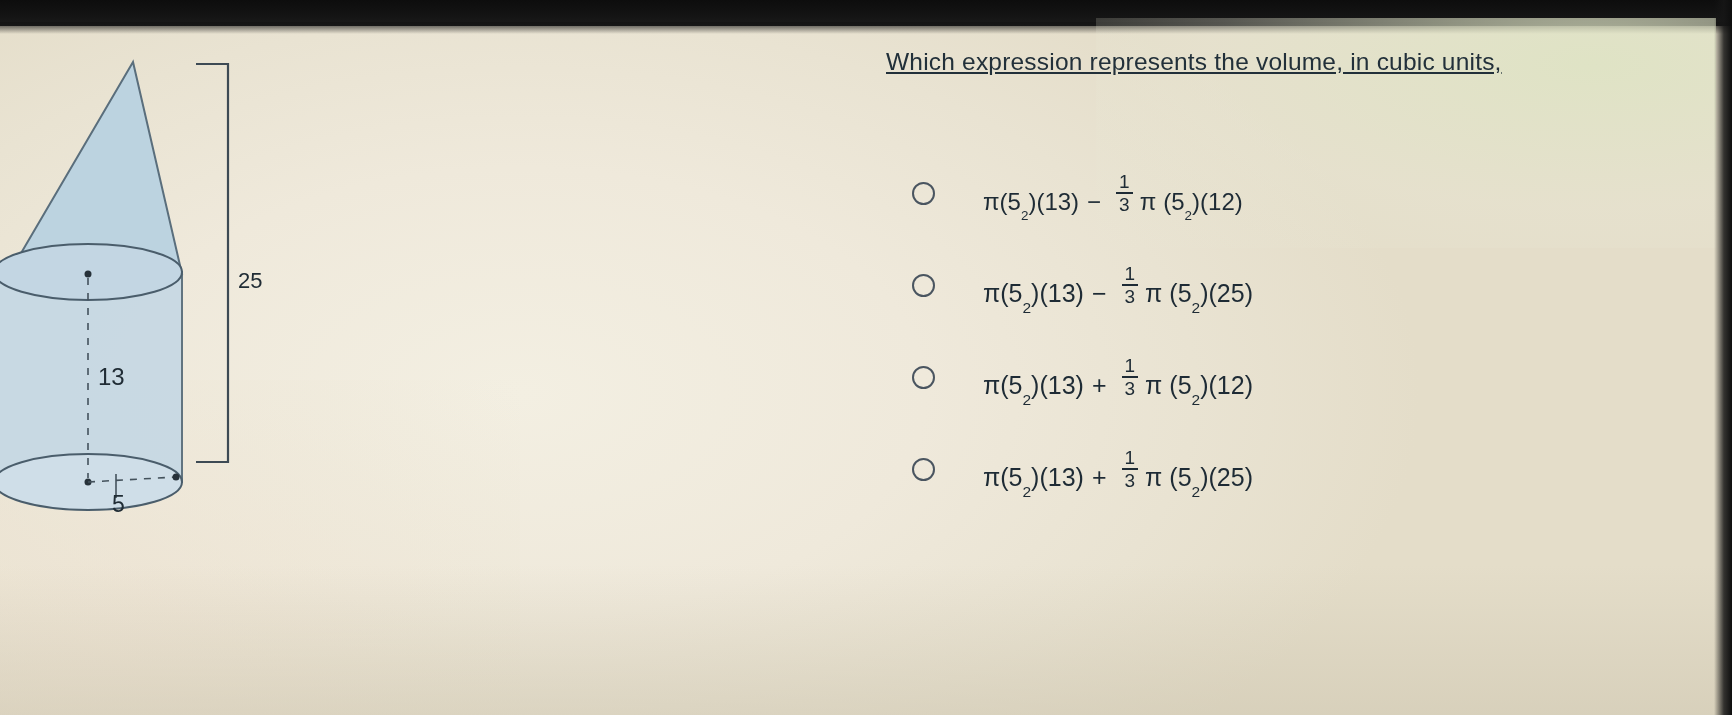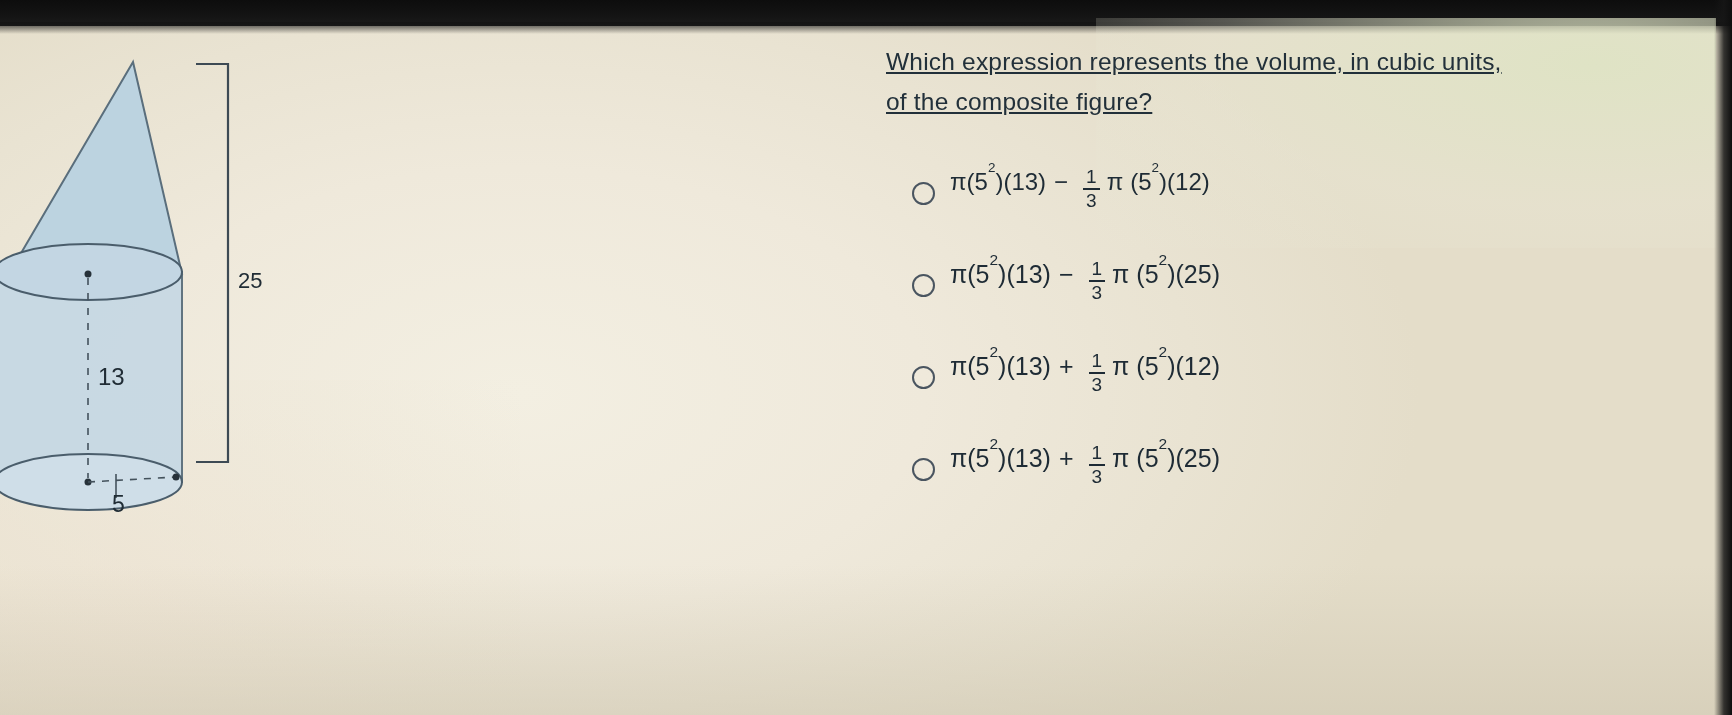--- a/index.html
+++ b/index.html
@@ -110,25 +110,25 @@
   .radio {
     width: 19px;
     height: 19px;
     border: 2px solid #4a5560;
     border-radius: 50%;
     margin-top: 14px;
     flex: 0 0 auto;
     background: transparent;
   }
   .expr {
-    margin-left: 15px;
+    margin-left: 48px;
     font-size: 25px;
     color: #1e2b35;
     display: flex;
-    align-items: flex-start;
+    align-items: flex-end;
     white-space: nowrap;
     height: 48px;
   }
   .expr .pi { font-style: normal; }
   .expr sup {
     font-size: 0.62em;
     vertical-align: super;
     line-height: 0;
   }
   .frac {
@@ -194,21 +194,20 @@
       <path d="M196 14 L228 14 L228 412 L196 412" fill="none" stroke="#3d4a54" stroke-width="2.2"></path>
 
       <text x="238" y="238" font-family="Liberation Sans, sans-serif" font-size="22" fill="#202c35">25</text>
       <text x="98" y="335" font-family="Liberation Sans, sans-serif" font-size="24" fill="#202c35">13</text>
       <text x="112" y="462" font-family="Liberation Sans, sans-serif" font-size="23" fill="#202c35">5</text>
     </svg>
   </div>
 
   <div class="question">
     <span class="line">Which expression represents the volume, in cubic units,</span>
-    <span class="line">of the composite figure?</span>
   </div>
 
   <div class="choices">
 
     <div class="choice c0">
       <div class="radio"></div>
       <div class="expr">
         <span>π(5</span>
           <sup>2</sup>
           <span>)(13)</span>

